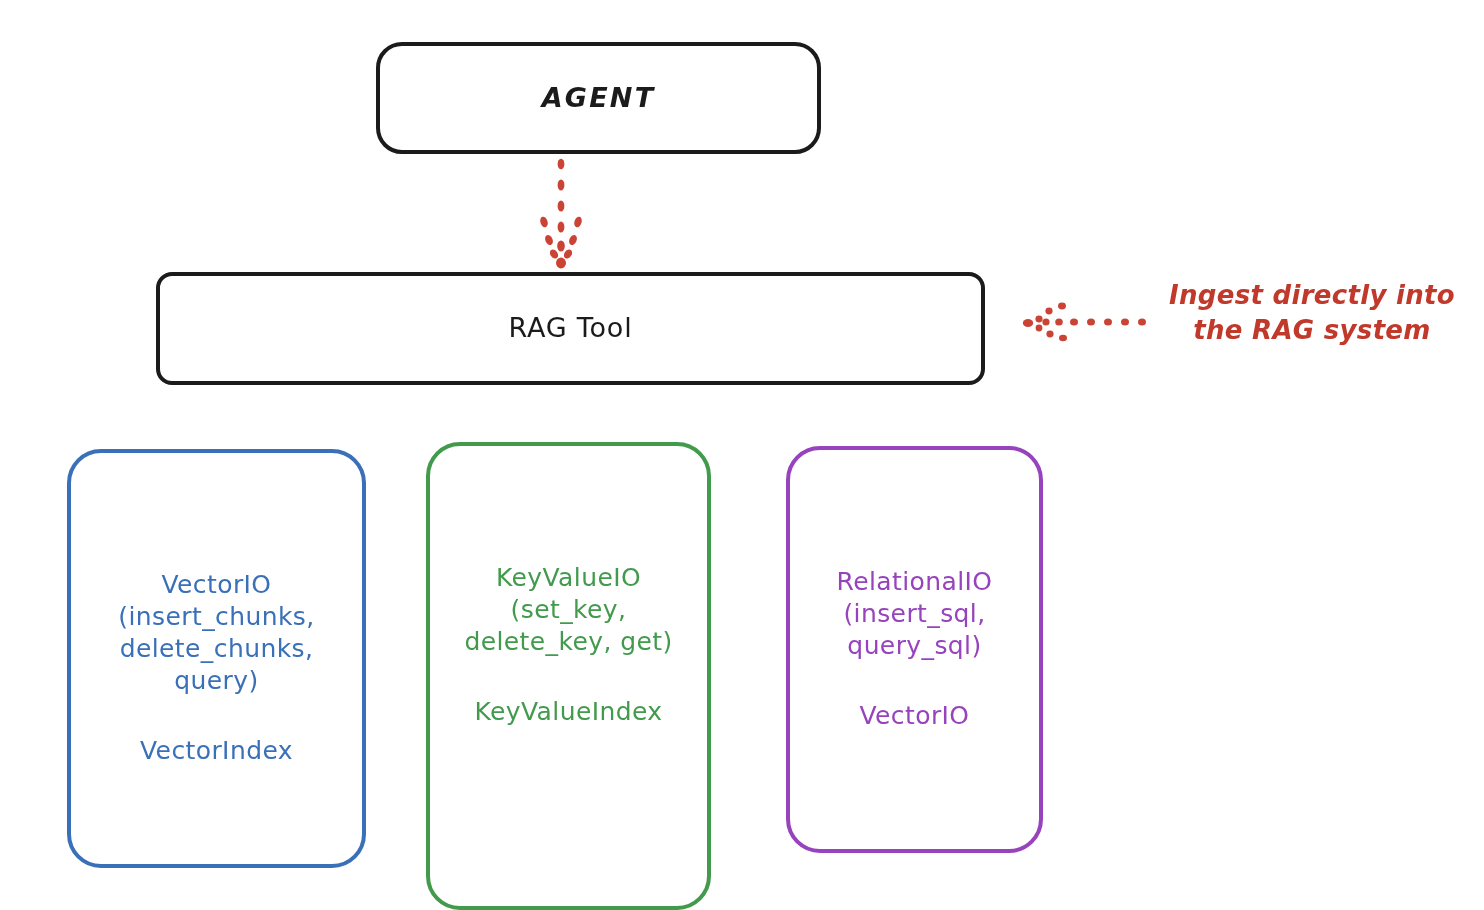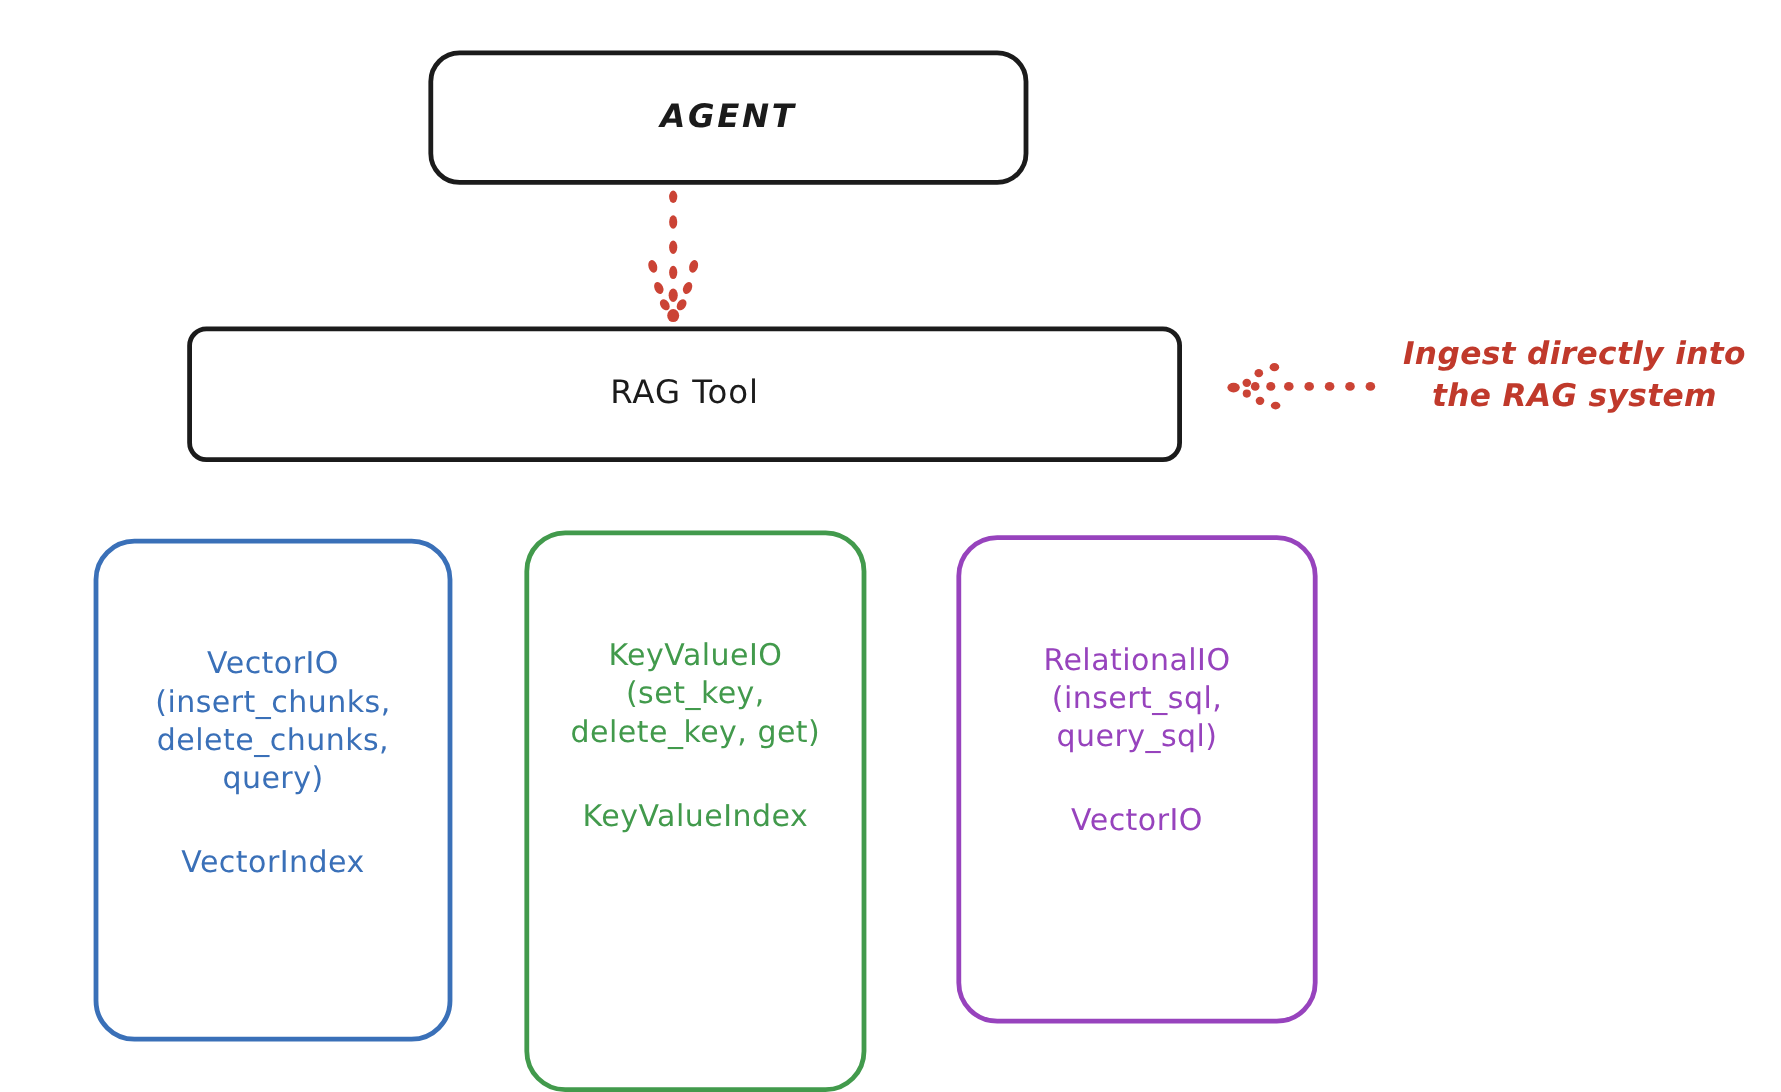--- a/index.html
+++ b/index.html
@@ -27,23 +27,23 @@
     text-align: center;
   }
   .node-label {
     white-space: pre-line;
     line-height: 1.28;
     letter-spacing: 0.4px;
   }
 
   
   #agent-box {
-    left: 357px;
+    left: 376px;
     top: 42px;
-    width: 500px;
+    width: 445px;
     height: 112px;
     border: 4.5px solid #1b1b1b;
     border-radius: 26px;
   }
   #agent-box .node-label {
     color: #1b1b1b;
     font-size: 27px;
     font-style: italic;
     font-weight: 600;
     letter-spacing: 2.2px;
@@ -66,22 +66,21 @@
     letter-spacing: 0.8px;
   }
 
   
   .leaf {
     border-width: 4.5px;
     border-style: solid;
     border-radius: 34px;
     align-items: flex-start;
     justify-content: center;
-    padding-top: 84px;
-    margin-left: 11px;
+    padding-top: 116px;
   }
   .leaf .node-label {
     font-size: 25px;
     font-weight: 500;
   }
   .leaf .sub-label {
     display: block;
     margin-top: 38px;
   }
 
@@ -99,21 +98,21 @@
     top: 442px;
     width: 285px;
     height: 468px;
     border-color: #429a4c;
   }
   #keyvalueio-box .node-label { color: #429a4c; }
 
   #relationalio-box {
     left: 786px;
     top: 446px;
-    width: 301px;
+    width: 257px;
     height: 407px;
     border-color: #9743bd;
   }
   #relationalio-box .node-label { color: #9743bd; }
 
   
   #agent-to-ragtool {
     position: absolute;
     left: 516px;
     top: 158px;

